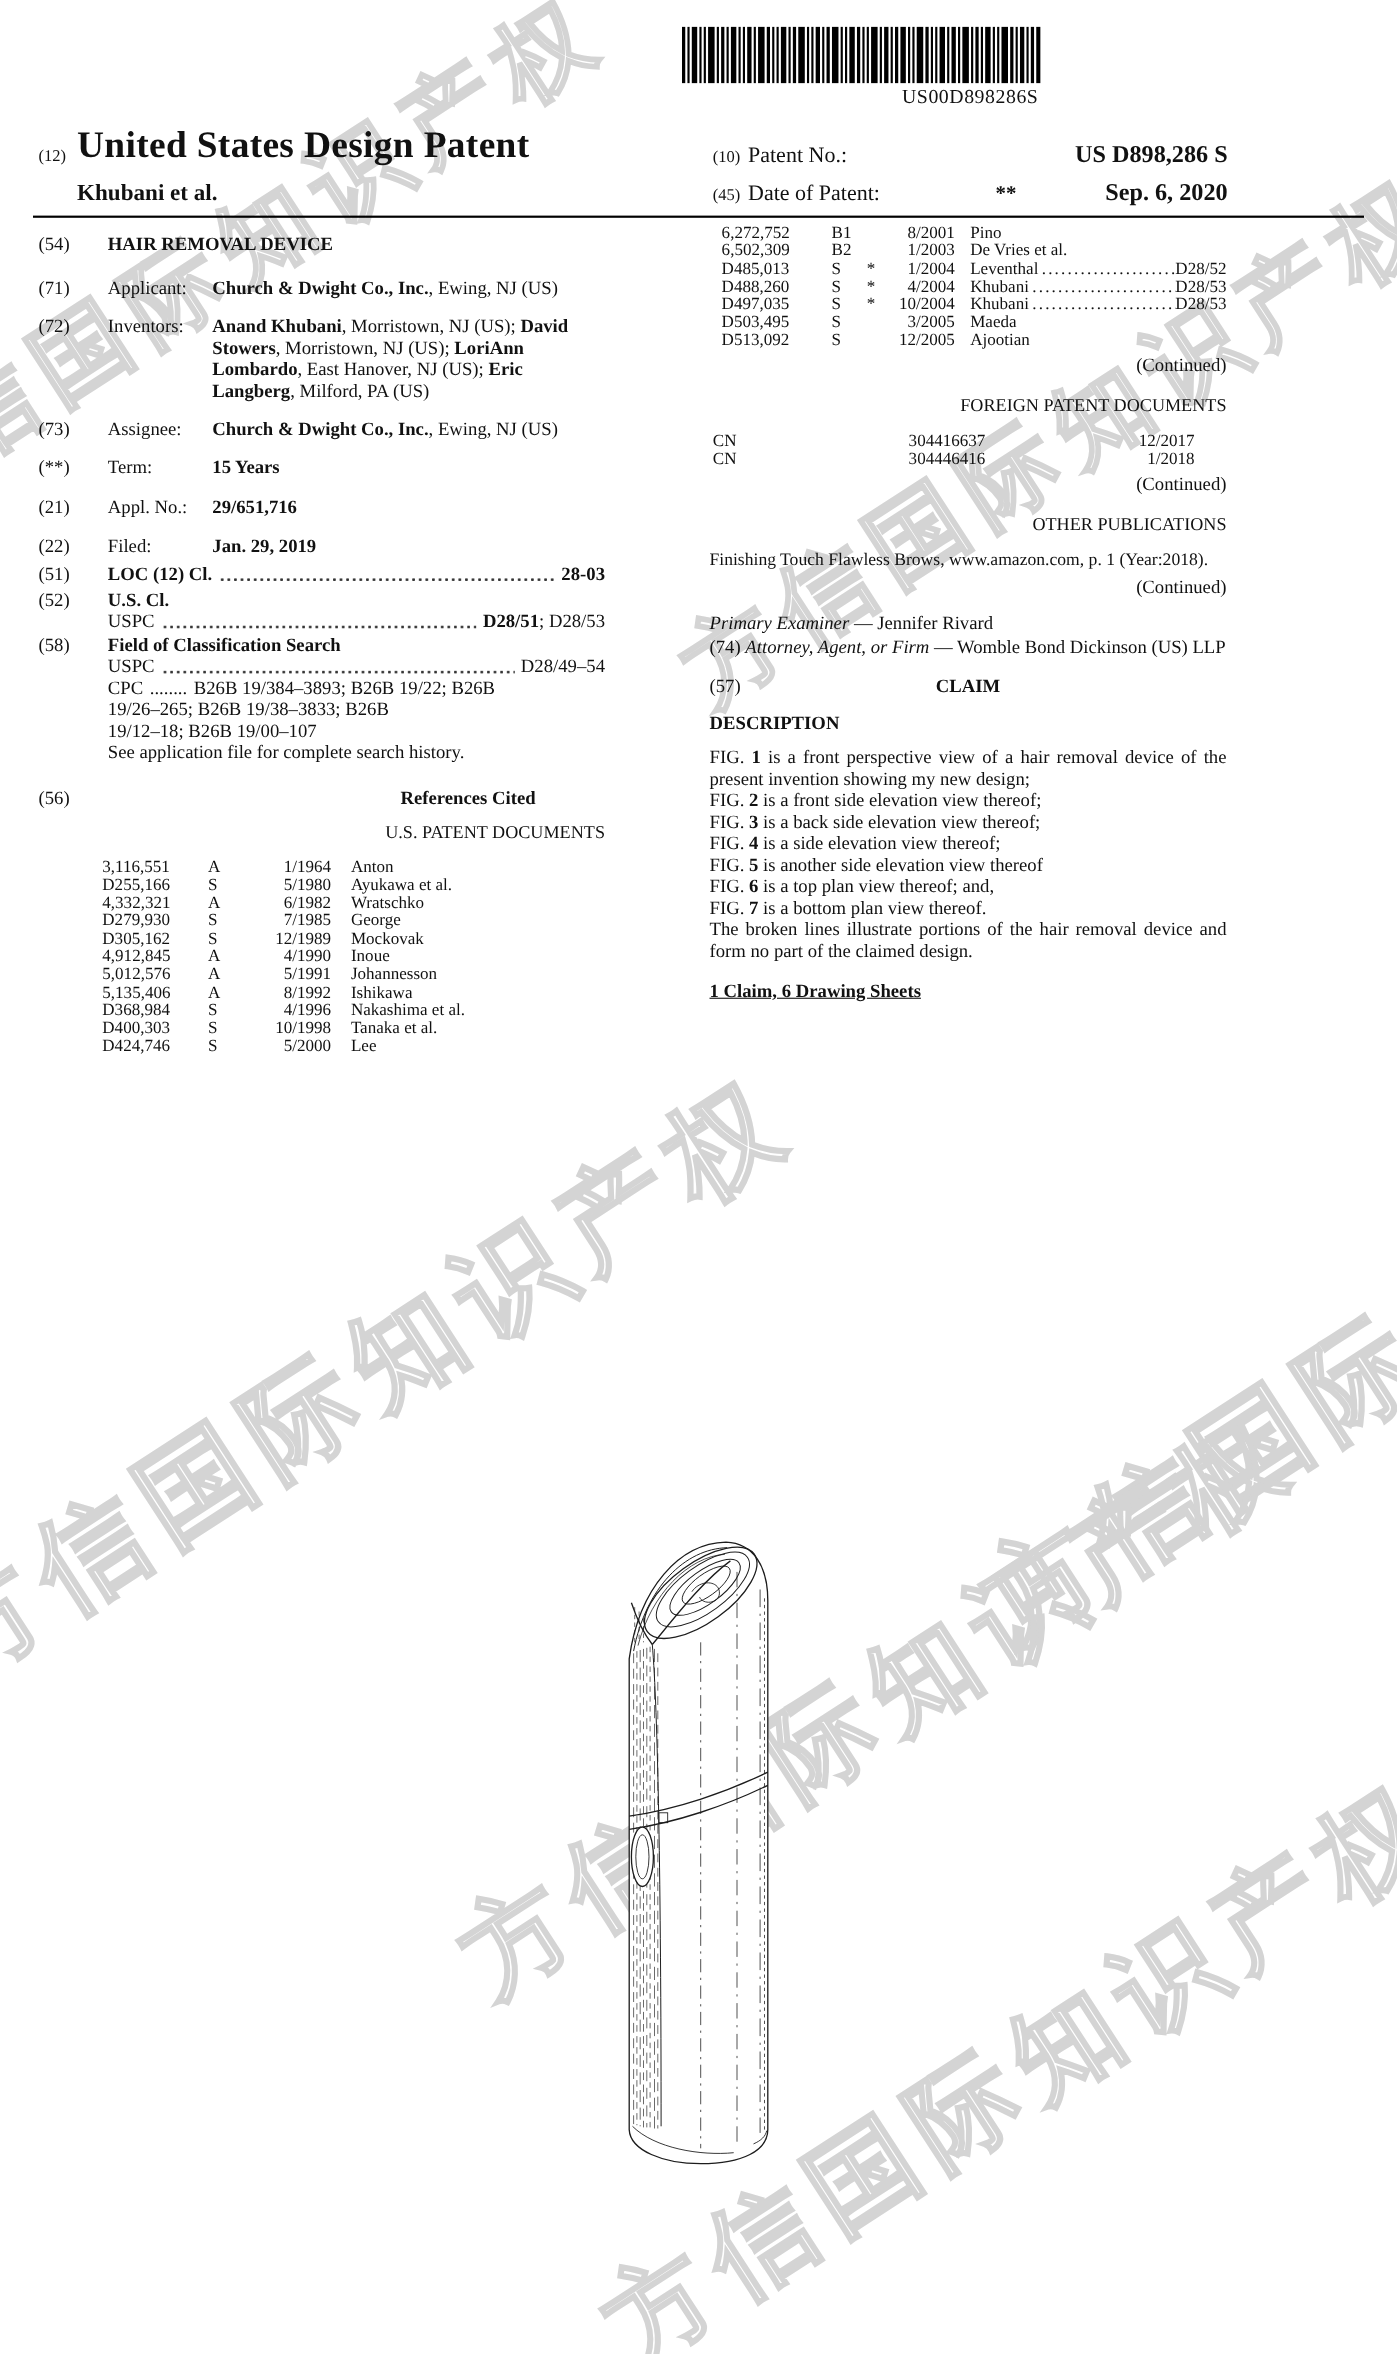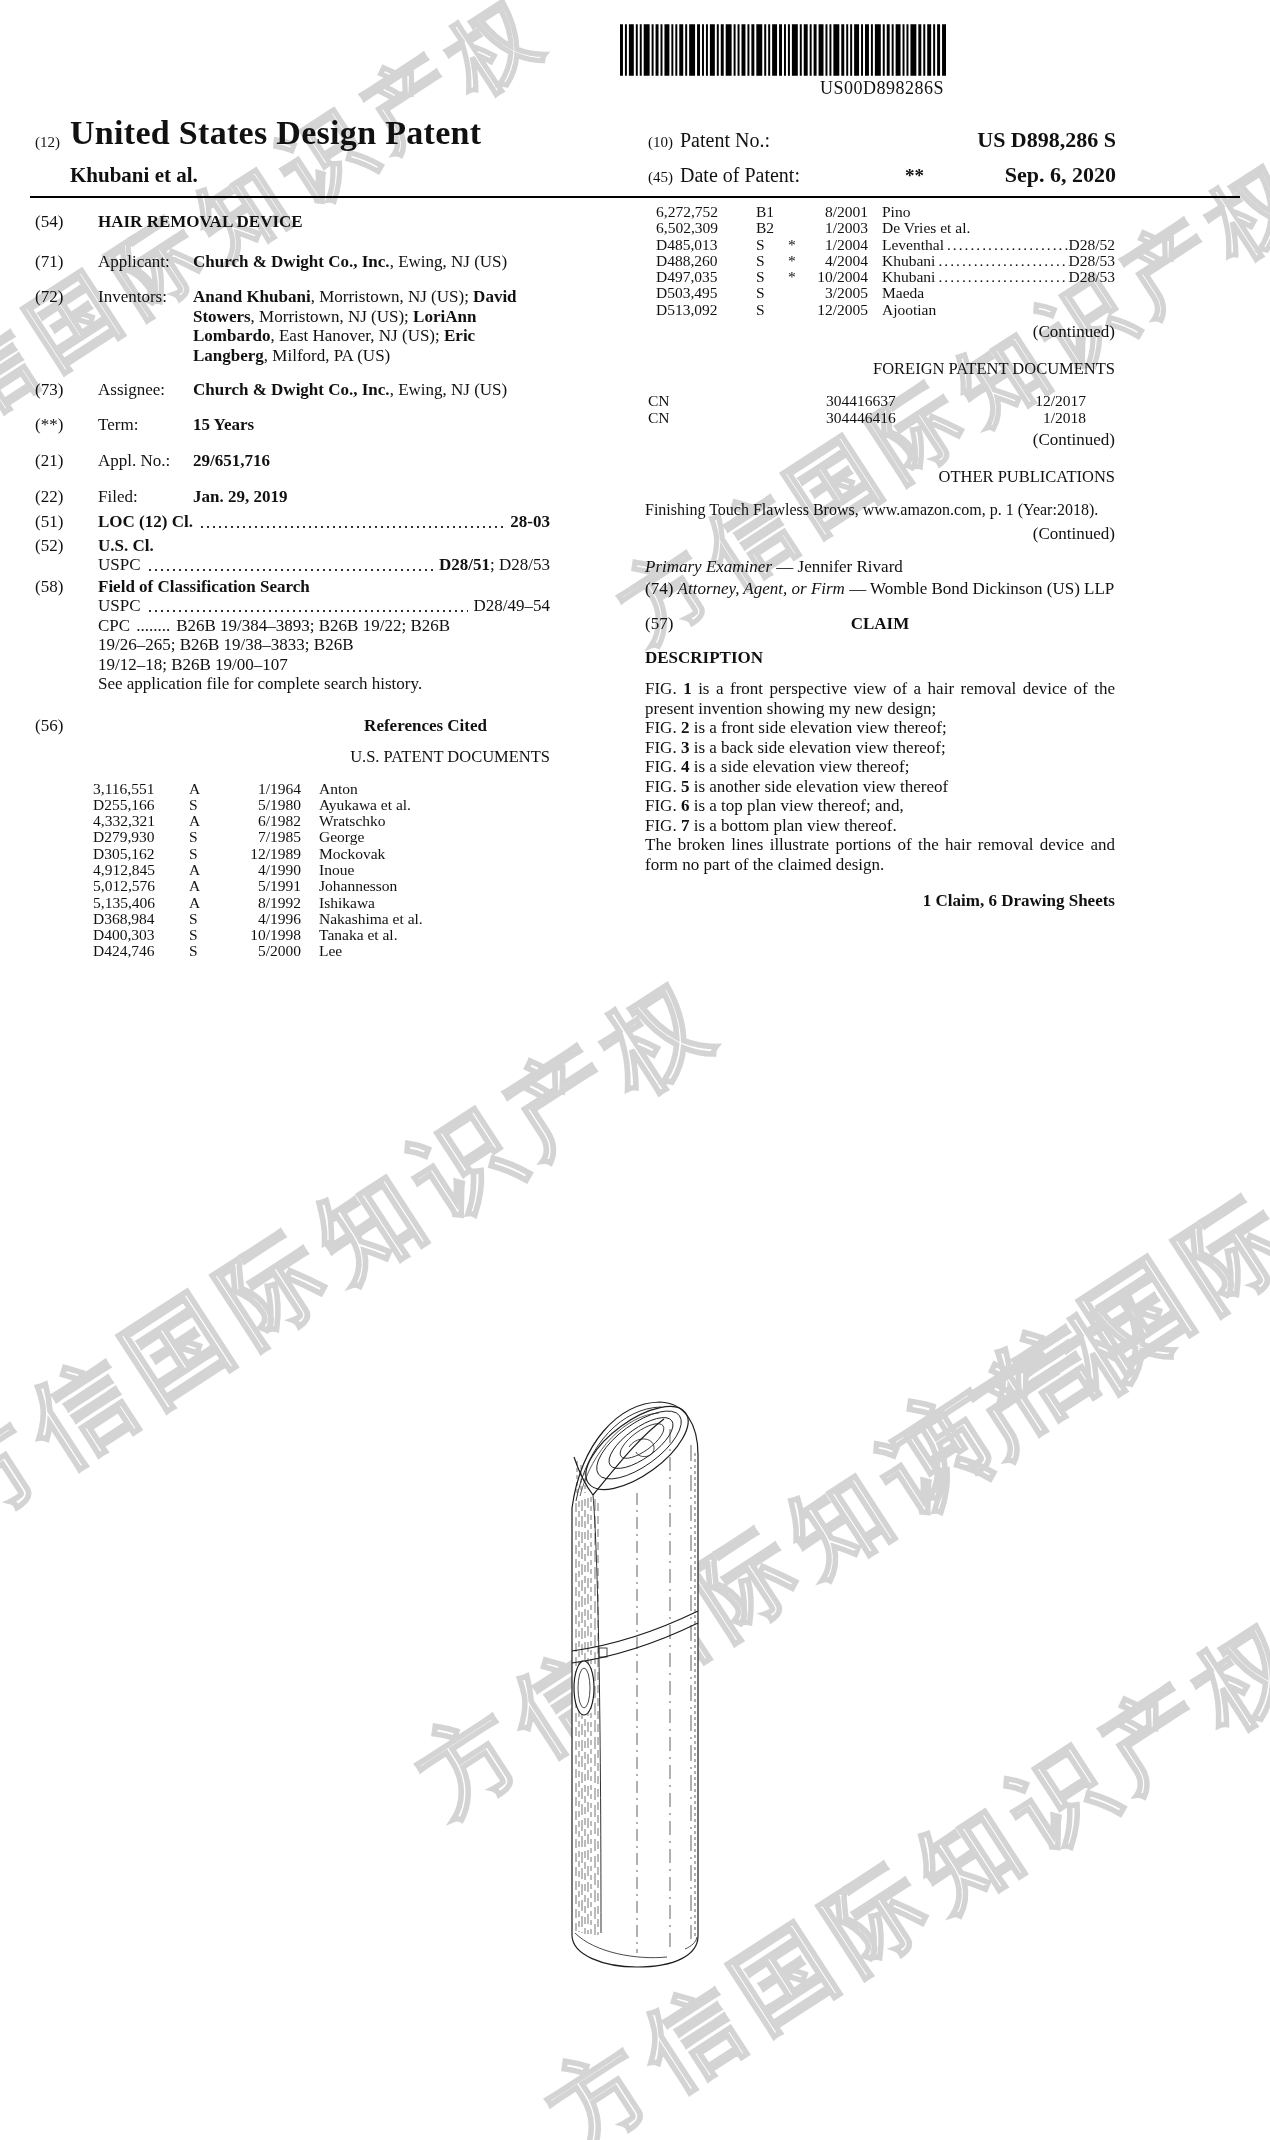--- a/index.html
+++ b/index.html
@@ -69,21 +69,21 @@
   .frow .fdate{flex:none;width:135px;text-align:right;}
   .cont{margin:4px 0 6px;}
   .sect-heading{font-size:16.5px;margin:17px 0 14px;}
   .pub-line{font-size:16px;margin-bottom:2px;}
   .just{text-align:justify;}
   .claim-head{display:flex;margin:16px 0 6px;}
   .claim-head .cnum{flex:none;width:63px;}
   .claim-head .ctitle{flex:1;text-align:center;font-weight:bold;margin-right:63px;}
   .desc-head{font-weight:bold;text-align:left;margin:14px 0 12px;}
   .fig{margin:0;text-align:justify;}
-  .sheets{font-weight:bold;text-align:right;margin-top:17px;}
+  .sheets{font-weight:bold;text-align:left;margin-top:17px;text-decoration:underline;}
   .ital{font-style:italic;}
   
   .figure{position:absolute;left:565px;top:1393px;width:140px;height:580px;}
 </style>
 </head>
 <body>
 
 <div class="page">
 
   <div class="wm wm1">方信国际知识产权</div>

